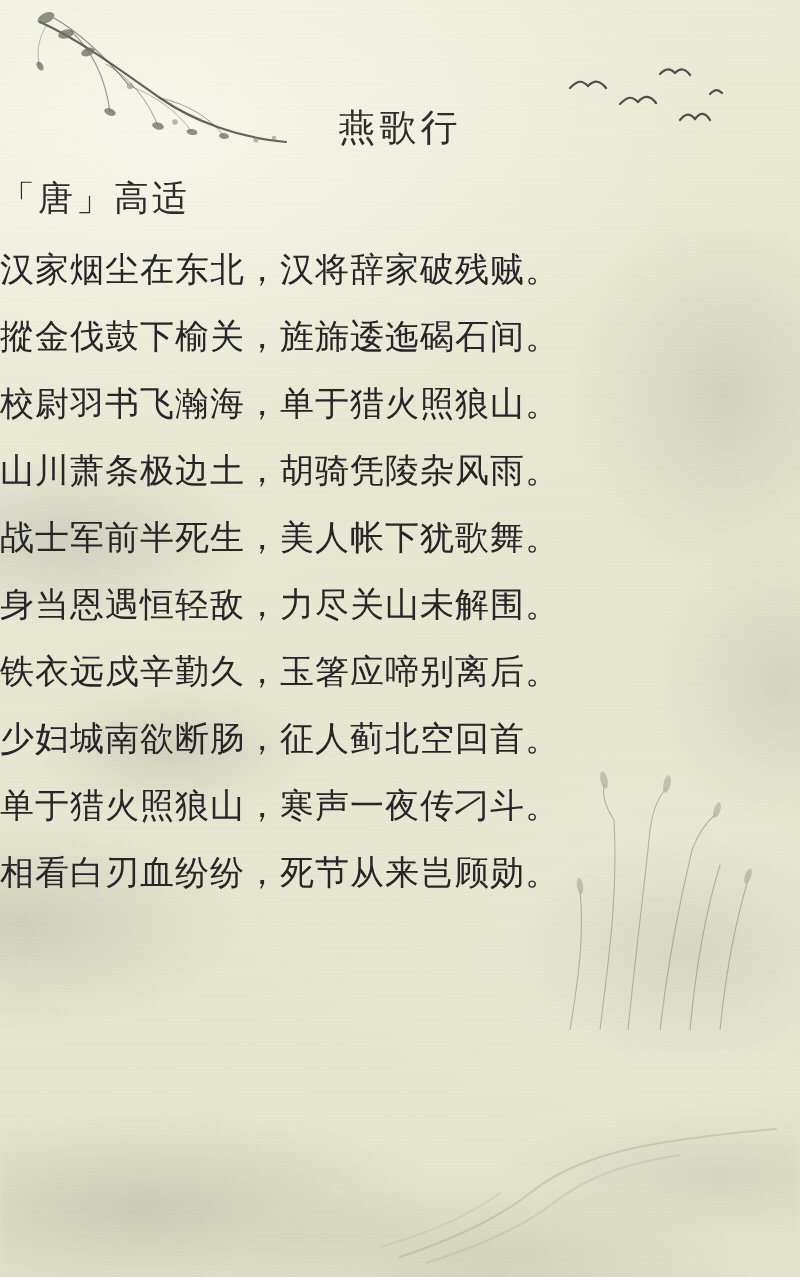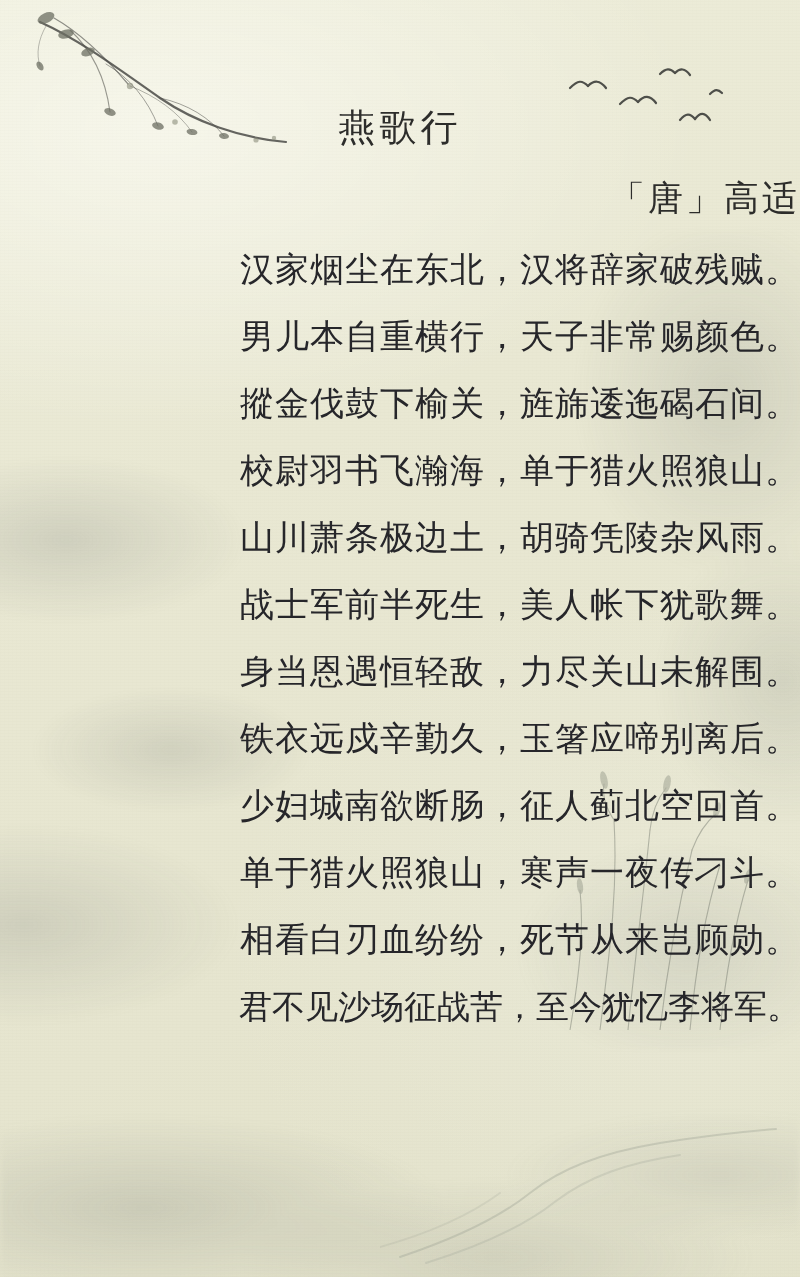--- a/index.html
+++ b/index.html
@@ -103,42 +103,42 @@
     color: #2d2d2b;
     font-family: "Liberation Serif", "DejaVu Serif", serif;
     font-weight: 500;
   }
 
   #poem-byline {
     position: absolute;
     top: 175px;
     left: 0;
     width: 800px;
-    text-align: right;
+    text-align: left;
     font-size: 35px;
     letter-spacing: 3px;
     color: #2d2d2b;
   }
 
   #poem-body {
     position: absolute;
     top: 236px;
     left: 0;
     width: 800px;
   }
 
   .poem-line {
     display: block;
-    text-align: right;
+    text-align: left;
     font-size: 34px;
     line-height: 67px;
     letter-spacing: 1px;
     color: #26262a;
     white-space: nowrap;
-    font-family: Liberation Sans, sans-serif;
+    font-family: Liberation Serif, serif;
   }
 
   .poem-line.last {
     font-size: 33px;
     letter-spacing: 0px;
   }
 </style>
 </head>
 <body>
 
@@ -221,27 +221,25 @@
 
   <div id="grain"></div>
 
   <div id="content">
 
     <div id="poem-title">燕歌行</div>
     <div id="poem-byline">「唐」高适</div>
 
     <div id="poem-body">
       <span class="poem-line">汉家烟尘在东北，汉将辞家破残贼。</span>
-      <span class="poem-line">男儿本自重横行，天子非常赐颜色。</span>
       <span class="poem-line">摐金伐鼓下榆关，旌旆逶迤碣石间。</span>
       <span class="poem-line">校尉羽书飞瀚海，单于猎火照狼山。</span>
       <span class="poem-line">山川萧条极边土，胡骑凭陵杂风雨。</span>
       <span class="poem-line">战士军前半死生，美人帐下犹歌舞。</span>
       <span class="poem-line">身当恩遇恒轻敌，力尽关山未解围。</span>
       <span class="poem-line">铁衣远戍辛勤久，玉箸应啼别离后。</span>
       <span class="poem-line">少妇城南欲断肠，征人蓟北空回首。</span>
       <span class="poem-line">单于猎火照狼山，寒声一夜传刁斗。</span>
       <span class="poem-line">相看白刃血纷纷，死节从来岂顾勋。</span>
-      <span class="poem-line last">君不见沙场征战苦，至今犹忆李将军。</span>
     </div>
 
   </div>
 </div>
 
 </body></html>

